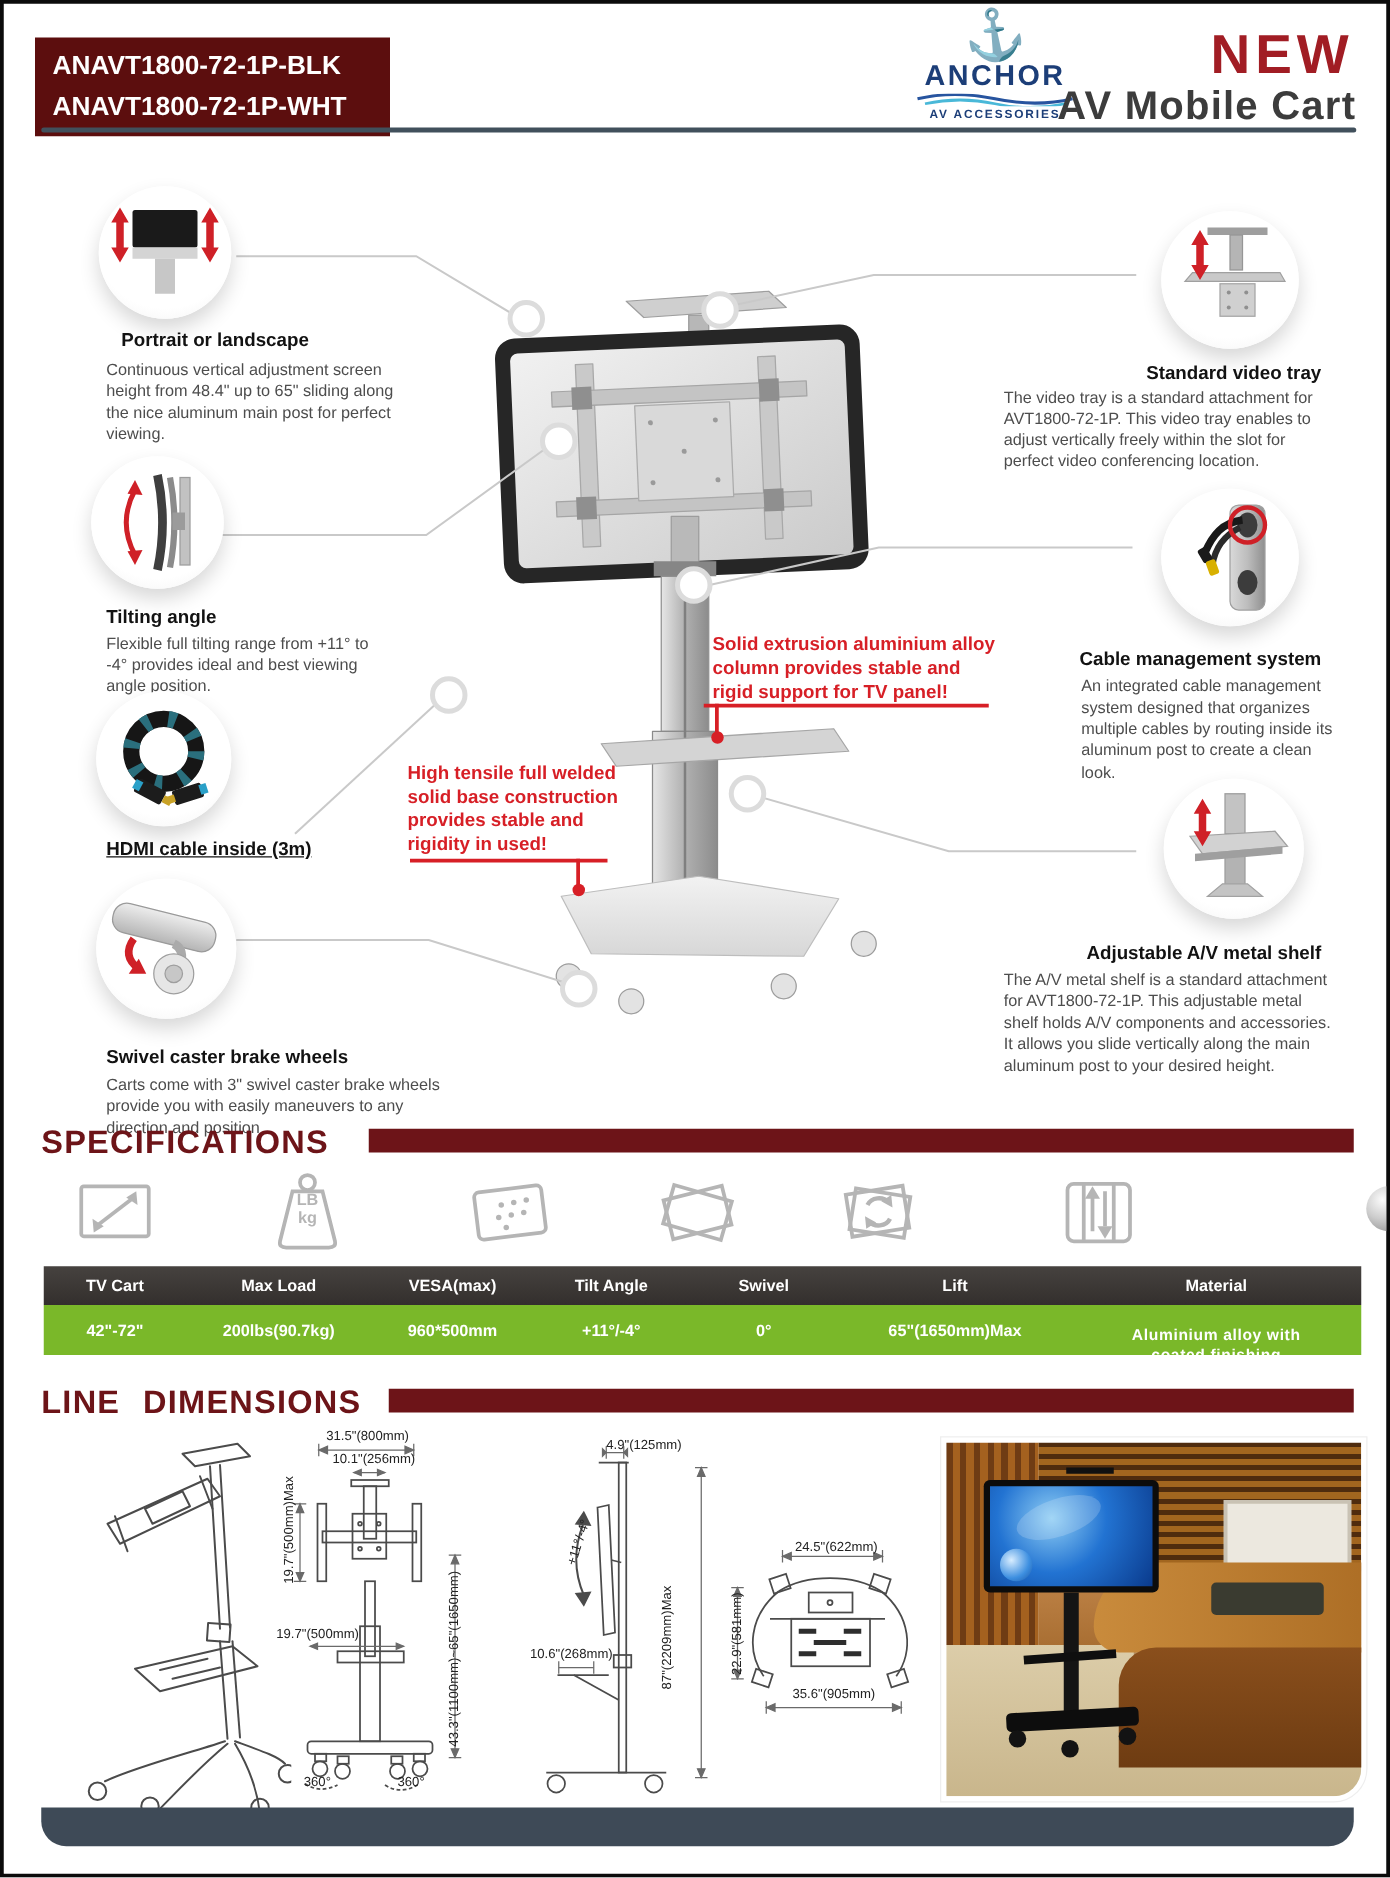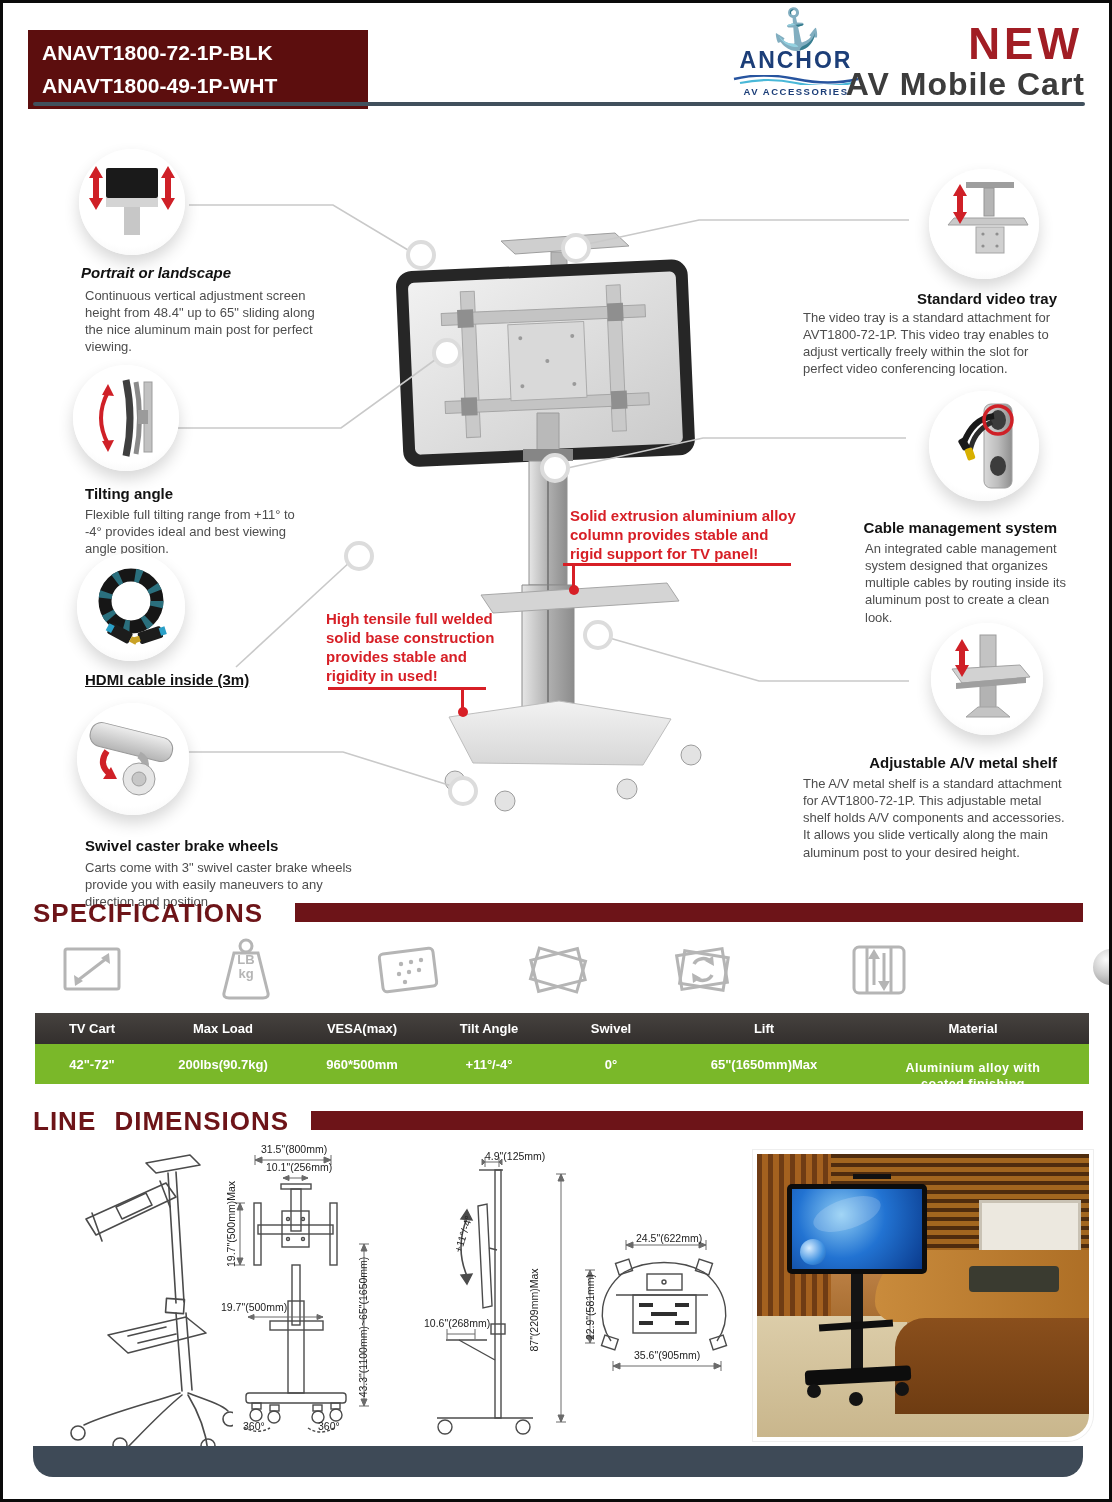--- a/index.html
+++ b/index.html
@@ -1,19 +1,19 @@
 <!DOCTYPE html>
 <html><head>
 <meta charset="utf-8">
 <style>
   html,body{margin:0;padding:0;background:#e9e9e9;font-family:"Liberation Sans",sans-serif;}
   .page{position:relative;width:1112px;height:1502px;background:#fff;border:3px solid #0b0b0b;box-sizing:border-box;margin:0 auto;overflow:hidden;}
   .abs{position:absolute;}
   
-  .model-box{position:absolute;left:25px;top:27px;width:340px;background:#5c0e0e;color:#fff;font-weight:bold;font-size:21px;line-height:1.55;padding:7px 6px 7px 14px;box-sizing:border-box;}
+  .model-box{position:absolute;left:25px;top:27px;width:284px;background:#5c0e0e;color:#fff;font-weight:bold;font-size:21px;line-height:1.55;padding:7px 6px 7px 14px;box-sizing:border-box;}
   .brand{position:absolute;left:722px;top:6px;width:142px;text-align:center;color:#1c3e78;}
   .brand .glyph{font-size:40px;line-height:1;color:#27549f;display:block;transform:rotate(-8deg);}
   .brand .bname{font-size:23px;font-weight:bold;letter-spacing:2px;display:block;margin-top:-2px;}
   .brand .btag{font-size:9.5px;font-weight:bold;letter-spacing:1.5px;display:block;margin-top:1px;}
   .new-badge{position:absolute;right:26px;top:16px;font-size:44px;font-weight:800;letter-spacing:4px;color:#a11d24;}
   .product-title{position:absolute;right:24px;top:63px;font-size:32px;font-weight:800;color:#3c3c3c;letter-spacing:1px;}
   .header-rule{position:absolute;left:30px;right:24px;top:99px;height:4px;background:#41505c;border-radius:2px;}
   
   .fcircle{position:absolute;background:radial-gradient(circle at 50% 38%,#ffffff 68%,#f0f0f0);border-radius:50%;box-shadow:0 8px 16px rgba(0,0,0,.16);display:flex;align-items:center;justify-content:center;}
   .ftitle{position:absolute;font-size:15px;font-weight:bold;color:#121212;white-space:nowrap;}
@@ -40,21 +40,21 @@
   .footer-bar{position:absolute;left:30px;right:26px;top:1443px;height:31px;background:#3e4a57;border-radius:0 0 20px 20px;}
   svg{display:block;}
 </style>
 </head>
 <body>
 
 <div class="page">
 
   <div class="model-box">
     <div>ANAVT1800-72-1P-BLK</div>
-    <div>ANAVT1800-49-1P-WHT</div>
+    <div>ANAVT1800-72-1P-WHT</div>
   </div>
 
   <div class="brand">
     <span class="glyph">⚓</span>
     <span class="bname">ANCHOR</span>
     <svg width="132" height="10" viewBox="0 0 132 10" style="margin:1px auto 0;">
       <path d="M4,4 Q33,-3 66,4 T128,4" stroke="#27549f" stroke-width="2.4" fill="none"></path>
       <path d="M10,8 Q38,2 66,8 T122,8" stroke="#49b8d8" stroke-width="2.2" fill="none"></path>
     </svg>
     <span class="btag">AV ACCESSORIES</span>
@@ -141,21 +141,21 @@
     <svg width="88" height="76" viewBox="0 0 88 76">
       <rect x="18" y="4" width="52" height="30" rx="2" fill="#1a1a1a"></rect>
       <rect x="18" y="34" width="52" height="9" fill="#d4d4d4"></rect>
       <rect x="36" y="43" width="16" height="28" fill="#c7c7c7"></rect>
       <g fill="#cf2027">
         <path d="M8,2 l7,12 h-4 v20 h4 l-7,12 l-7,-12 h4 v-20 h-4 z"></path>
         <path d="M80,2 l7,12 h-4 v20 h4 l-7,12 l-7,-12 h4 v-20 h-4 z"></path>
       </g>
     </svg>
   </div>
-  <div class="ftitle" style="left:78px;top:261px;font-style:italic;">Portrait or landscape</div>
+  <div class="ftitle" style="left:94px;top:261px;">Portrait or landscape</div>
   <div class="fbody" style="left:82px;top:284px;width:248px;">Continuous vertical adjustment screen height from 48.4" up to 65" sliding along the nice aluminum main post for perfect viewing.</div>
 
   <div class="fcircle" style="left:70px;top:362px;width:106px;height:106px;">
     <svg width="80" height="84" viewBox="0 0 80 84">
       <path d="M40,4 q8,38 0,76" stroke="#3f3f3f" stroke-width="7" fill="none"></path>
       <path d="M50,6 q7,36 0,72" stroke="#8b8b8b" stroke-width="5" fill="none"></path>
       <rect x="58" y="6" width="8" height="70" fill="#c2c2c2" stroke="#9d9d9d"></rect>
       <rect x="52" y="34" width="10" height="14" fill="#9b9b9b"></rect>
       <path d="M22,16 Q8,42 22,68" stroke="#cf2027" stroke-width="4" fill="none"></path>
       <polygon points="22,8 28,20 16,19" fill="#cf2027"></polygon>

